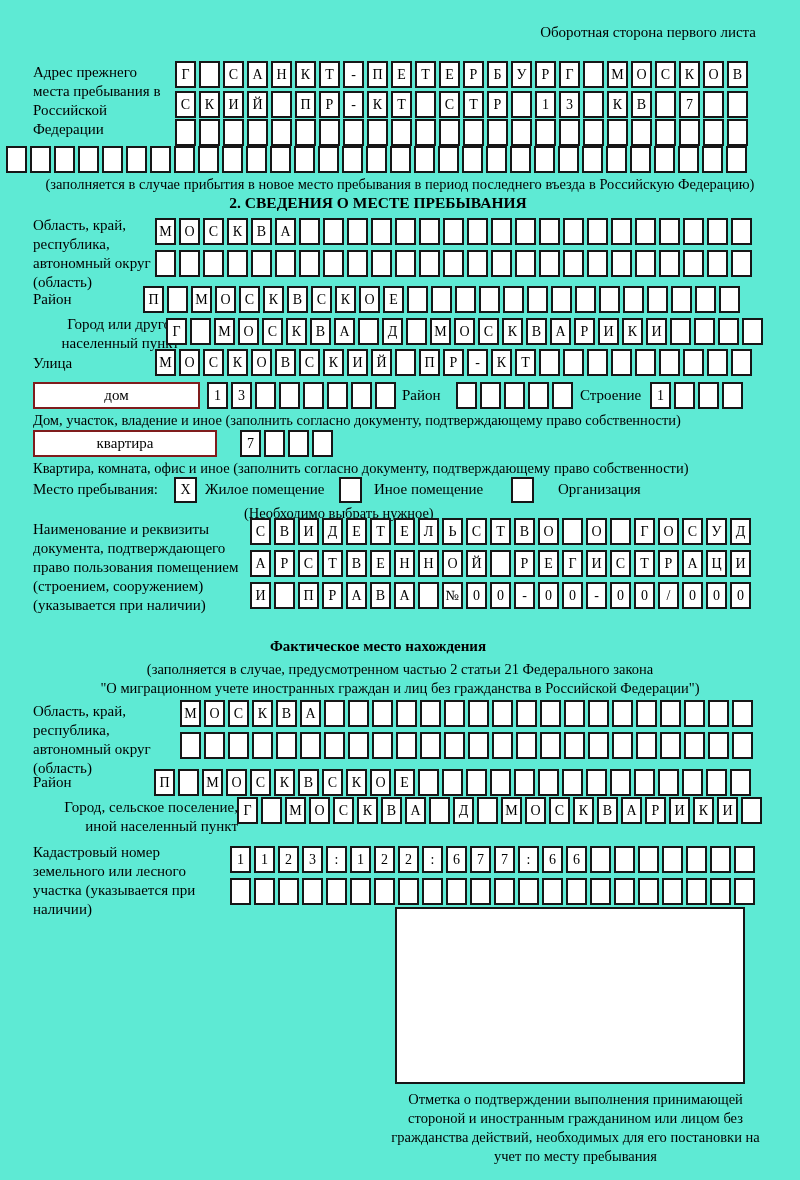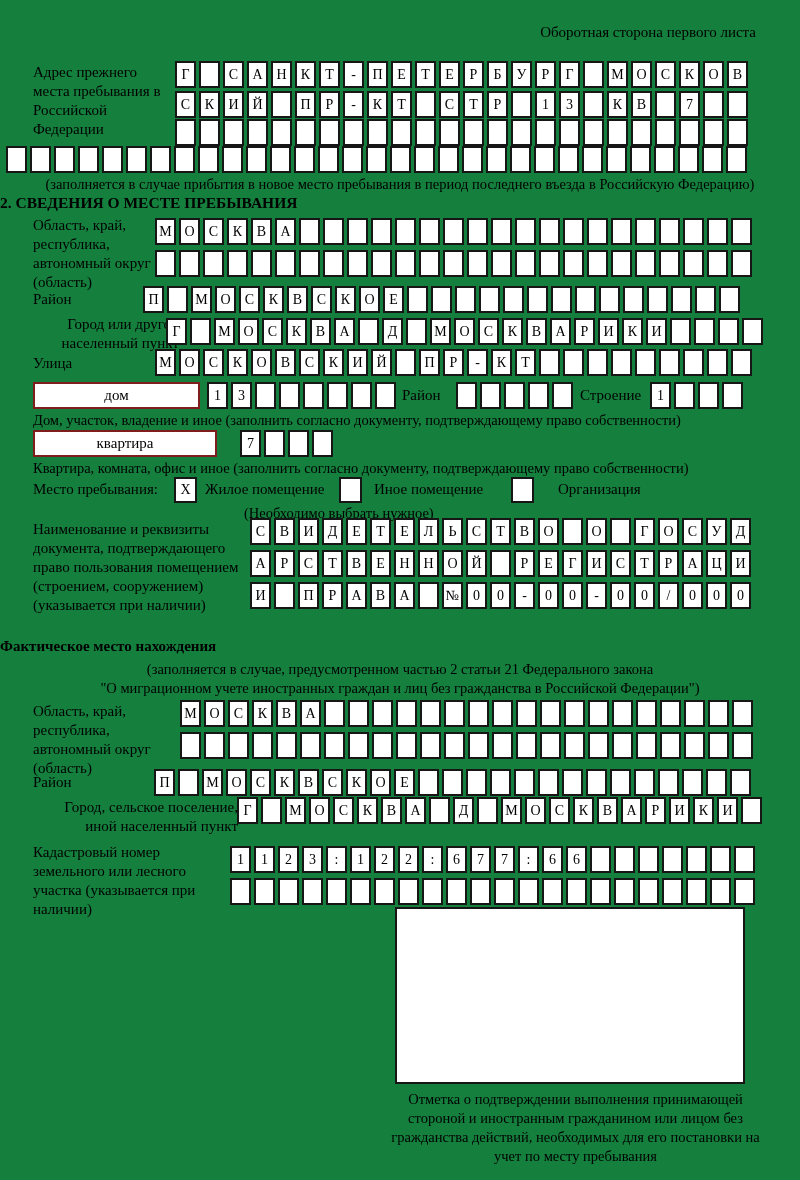--- a/index.html
+++ b/index.html
@@ -1,25 +1,25 @@
 <!DOCTYPE html>
 <html><head>
 <meta charset="utf-8">
 <style>
   html,body{margin:0;padding:0;background:#fff;}
-  .page{position:relative;width:800px;height:1180px;background:#15803d;color:#000;
+  .page{position:relative;width:800px;height:1180px;background:#5eead4;color:#000;
         font-family:"Liberation Serif","DejaVu Serif",serif;overflow:hidden;}
   .abs{position:absolute;}
   .r{position:absolute;display:flex;column-gap:3px;}
   .cell{box-sizing:border-box;flex:0 0 21px;width:21px;height:27px;border:2px solid #161616;
         display:flex;align-items:center;justify-content:center;
         font-size:14px;line-height:1;background:#fff;}
   .lab{position:absolute;font-size:15px;line-height:19px;}
   .note{position:absolute;font-size:14.5px;text-align:center;line-height:18px;}
-  .hd{position:absolute;font-weight:bold;font-size:15.5px;text-align:left;left:0;width:756px;}
+  .hd{position:absolute;font-weight:bold;font-size:15.5px;text-align:center;left:0;width:756px;}
   .fieldbox{position:absolute;box-sizing:border-box;border:2px solid #7f1d1d;height:27px;
         display:flex;align-items:center;justify-content:center;font-size:15px;background:#fff;}
   .inlab{position:absolute;font-size:15px;}
   .chk{position:absolute;box-sizing:border-box;width:23px;height:26px;border:2px solid #161616;
         display:flex;align-items:center;justify-content:center;font-size:14px;background:#fff;}
   .bigbox{position:absolute;box-sizing:border-box;border:2px solid #161616;background:#fff;}
 </style>
 </head>
 <body>
 

